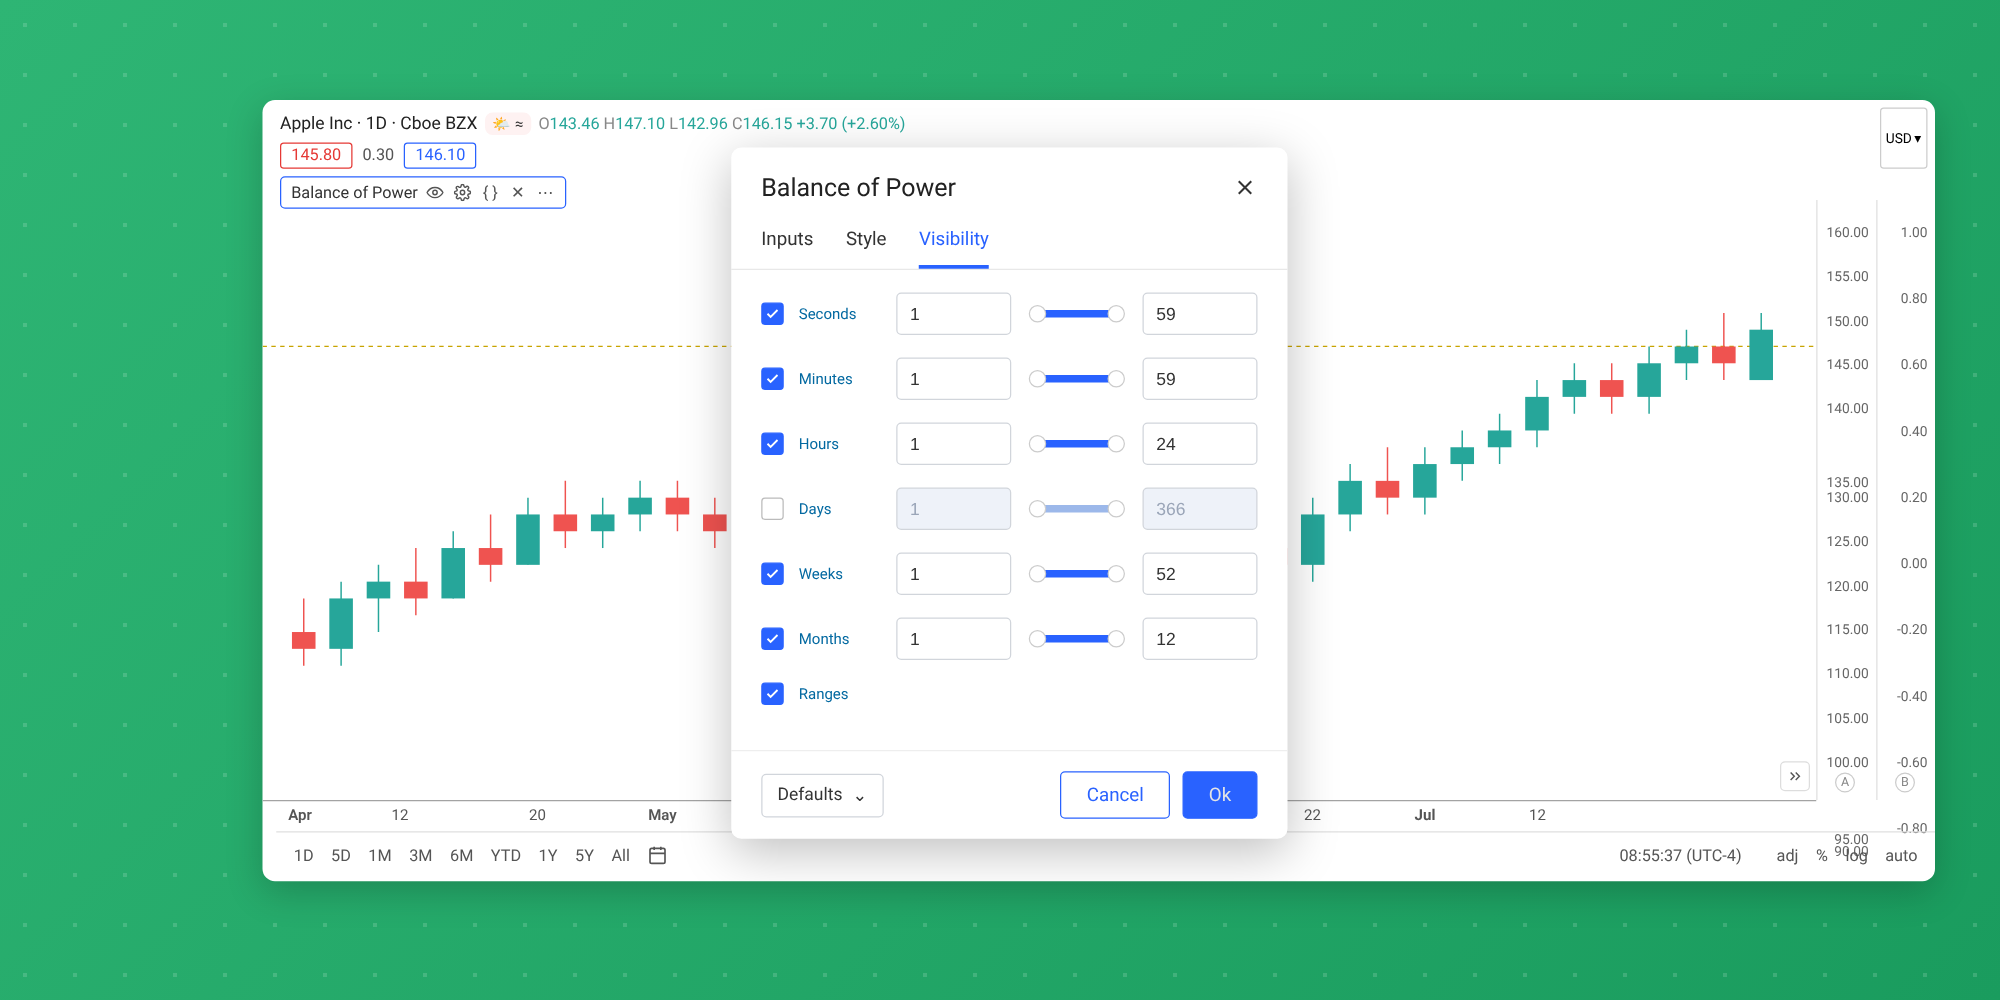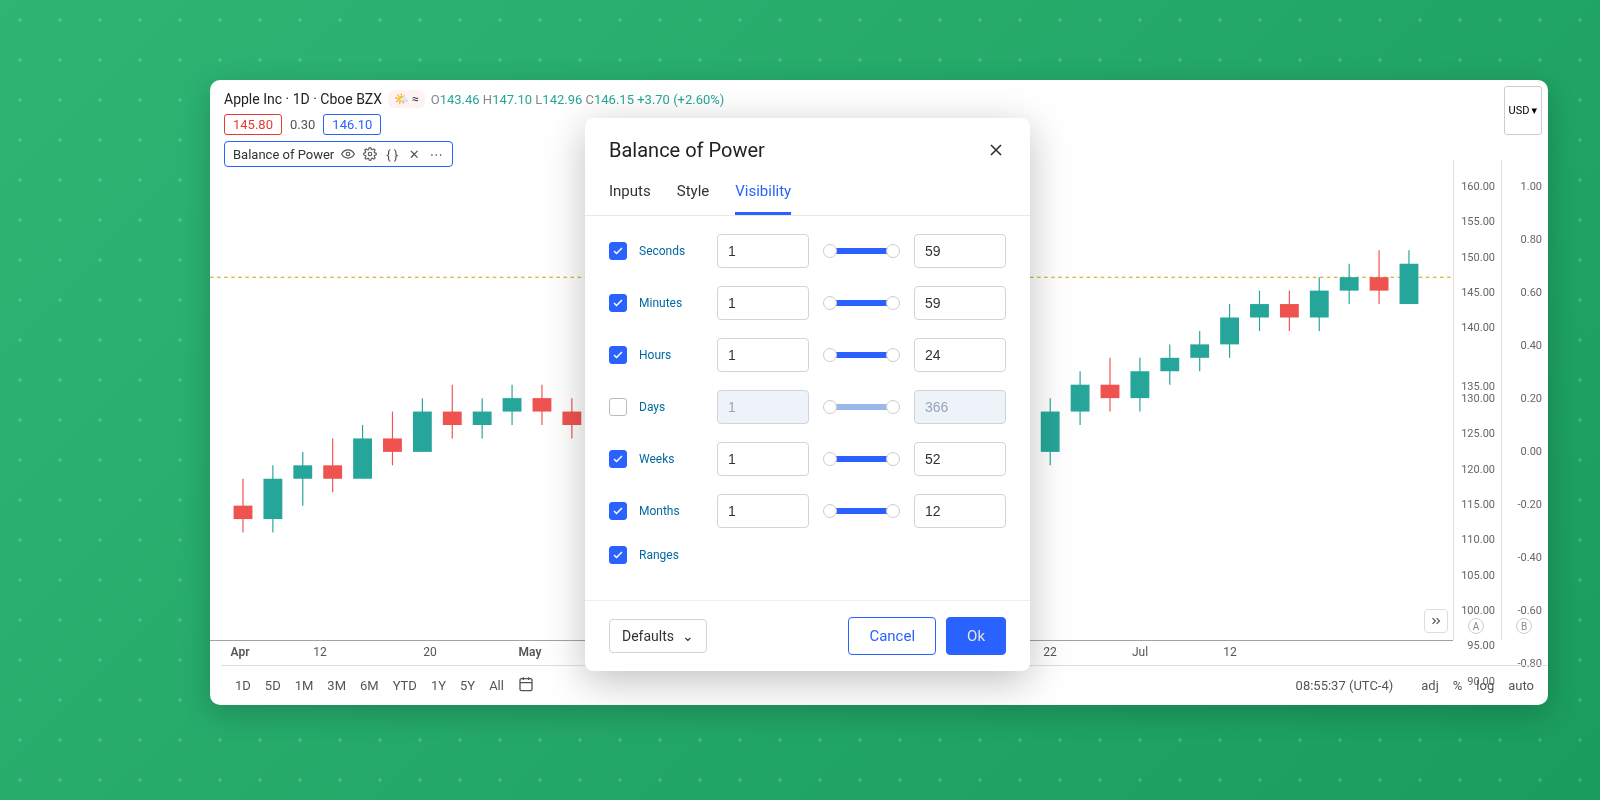--- a/index.html
+++ b/index.html
@@ -219,21 +219,21 @@
       <div class="y-tick" style="top: 132px;">145.00</div>
       <div class="y-tick" style="top: 167.333px;">140.00</div>
       <div class="y-tick" style="top: 191px; margin-top: 35px;">135.00</div>
       <div class="y-tick" style="top: 238px;">130.00</div>
       <div class="y-tick" style="top: 273.333px;">125.00</div>
       <div class="y-tick" style="top: 308.667px;">120.00</div>
       <div class="y-tick" style="top: 344px;">115.00</div>
       <div class="y-tick" style="top: 379.333px;">110.00</div>
       <div class="y-tick" style="top: 414.667px;">105.00</div>
       <div class="y-tick" style="top: 450px;">100.00</div>
-      <div class="y-tick" style="top: 485px;">95.00</div>
+      <div class="y-tick" style="top: 512px;">95.00</div>
       <div class="y-tick" style="top: 520.667px;">90.00</div>
       <div class="y-badge" style="bottom: 6px; left: 14px;">A</div>
     </div>
   <div class="y-axis-right" id="yR">
       <div class="y-tick" style="top: 26px;">1.00</div>
       <div class="y-tick" style="top: 79px;">0.80</div>
       <div class="y-tick" style="top: 132px;">0.60</div>
       <div class="y-tick" style="top: 185px;">0.40</div>
       <div class="y-tick" style="top: 238px;">0.20</div>
       <div class="y-tick" style="top: 291px;">0.00</div>
@@ -245,21 +245,21 @@
     </div>
   <div class="x-axis" id="xA">
       <div class="x-tick" style="left: 30px; font-weight: 600;">Apr</div>
       <div class="x-tick" style="left: 110px;">12</div>
       <div class="x-tick" style="left: 220px;">20</div>
       <div class="x-tick" style="left: 320px; font-weight: 600;">May</div>
       <div class="x-tick" style="left: 480px;">17</div>
       <div class="x-tick" style="left: 620px; font-weight: 600;">Jun</div>
       <div class="x-tick" style="left: 750px;">14</div>
       <div class="x-tick" style="left: 840px;">22</div>
-      <div class="x-tick" style="left: 930px; font-weight: 400;">Jul</div>
+      <div class="x-tick" style="left: 930px; font-weight: 700;">Jul</div>
       <div class="x-tick" style="left: 1020px;">12</div>
     </div>
 
   <div class="btn-collapse">
     <svg width="14" height="14" viewBox="0 0 24 24" fill="none" stroke="#555" stroke-width="2">
         <path d="M13 17l5-5-5-5M6 17l5-5-5-5"></path>
       </svg>
   </div>
 
   <div class="bottom-bar">

